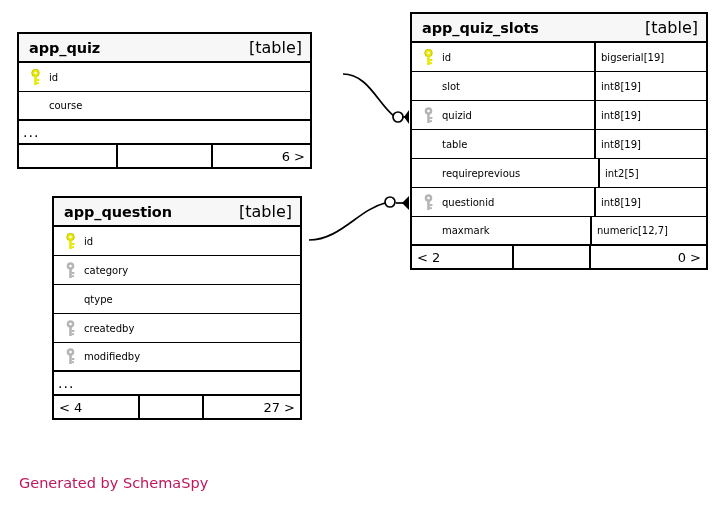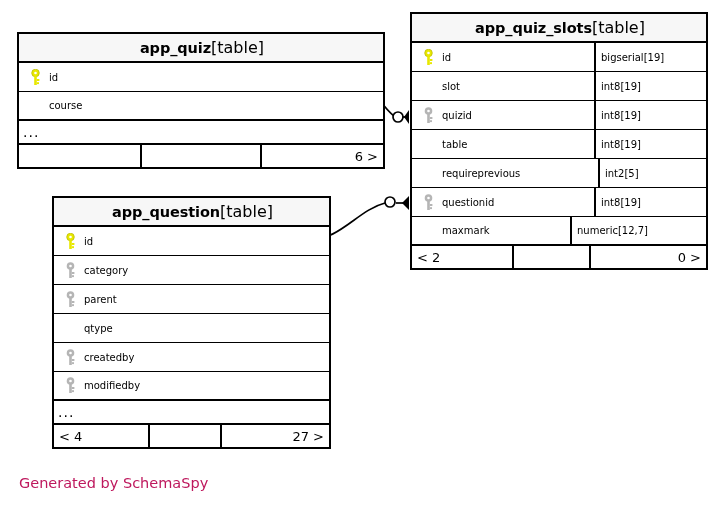--- a/index.html
+++ b/index.html
@@ -38,21 +38,21 @@
     background: #ffffff;
   }
 
   .tbl-header {
     box-sizing: border-box;
     background: #f7f7f7;
     border-bottom: 2px solid #000000;
     height: 29px;
     display: flex;
     align-items: center;
-    justify-content: center;
+    justify-content: space-between;
     padding: 0 8px 0 10px;
   }
   .tbl-title {
     font-weight: bold;
     font-size: 14.5px;
     letter-spacing: -0.1px;
     white-space: nowrap;
   }
   .tbl-kind {
     font-size: 16px;
@@ -152,21 +152,21 @@
     </g>
 
     <g>
       <path d="M 309,240 C 340,240 358,210 385,203" fill="none" stroke="#000000" stroke-width="1.7"></path>
       <circle cx="390" cy="202" r="5" fill="#ffffff" stroke="#000000" stroke-width="1.7"></circle>
       <path d="M 409,196 L 409,210 L 402,203 Z" fill="#000000"></path>
       <path d="M 409,203 L 396,203" stroke="#000000" stroke-width="1.7"></path>
     </g>
   </svg>
 
-  <div class="table-box" id="tbl-app_quiz" style="left:17px; top:32px; width:368px;">
+  <div class="table-box" id="tbl-app_quiz" style="left:17px; top:32px; width:295px;">
     <div class="tbl-header">
       <span class="tbl-title">app_quiz</span>
       <span class="tbl-kind">[table]</span>
     </div>
 
     <div class="col-row">
       <div class="col-name">
         <span class="keyslot">
           <svg width="11" height="17" viewBox="0 0 11 17">
             <circle cx="5.5" cy="4" r="3.8" fill="#e8e800" stroke="#b8b800" stroke-width="0.7"></circle>
@@ -189,21 +189,21 @@
 
     <div class="ellipsis-row">...</div>
 
     <div class="foot-row">
       <div class="foot-cell foot-left" style="width:33.3%"></div>
       <div class="foot-cell foot-mid" style="width:33.4%"></div>
       <div class="foot-cell foot-right" style="width:33.3%">6 &gt;</div>
     </div>
   </div>
 
-  <div class="table-box" id="tbl-app_question" style="left:52px; top:196px; width:279px;">
+  <div class="table-box" id="tbl-app_question" style="left:52px; top:196px; width:250px;">
     <div class="tbl-header">
       <span class="tbl-title">app_question</span>
       <span class="tbl-kind">[table]</span>
     </div>
 
     <div class="col-row">
       <div class="col-name">
         <span class="keyslot">
           <svg width="11" height="17" viewBox="0 0 11 17">
             <circle cx="5.5" cy="4" r="3.8" fill="#e8e800" stroke="#b8b800" stroke-width="0.7"></circle>
@@ -225,34 +225,20 @@
             <circle cx="5.5" cy="4" r="1.3" fill="#ffffff"></circle>
             <rect x="4.2" y="6.5" width="2.6" height="9.5" fill="#b5b5b5"></rect>
             <rect x="6.8" y="10" width="2.6" height="2" fill="#b5b5b5"></rect>
             <rect x="6.8" y="13.2" width="2.2" height="1.9" fill="#b5b5b5"></rect>
           </svg>
         </span>
         <span>category</span>
       </div>
     </div>
 
-    <div class="col-row">
-      <div class="col-name">
-        <span class="keyslot">
-          <svg width="11" height="17" viewBox="0 0 11 17">
-            <circle cx="5.5" cy="4" r="3.8" fill="#b5b5b5"></circle>
-            <circle cx="5.5" cy="4" r="1.3" fill="#ffffff"></circle>
-            <rect x="4.2" y="6.5" width="2.6" height="9.5" fill="#b5b5b5"></rect>
-            <rect x="6.8" y="10" width="2.6" height="2" fill="#b5b5b5"></rect>
-            <rect x="6.8" y="13.2" width="2.2" height="1.9" fill="#b5b5b5"></rect>
-          </svg>
-        </span>
-        <span>parent</span>
-      </div>
-    </div>
 
     <div class="col-row">
       <div class="col-name">
         <span class="keyslot"></span>
         <span>qtype</span>
       </div>
     </div>
 
     <div class="col-row">
       <div class="col-name">
@@ -369,21 +355,21 @@
         <span>questionid</span>
       </div>
       <div class="col-type" style="width:112px">int8[19]</div>
     </div>
 
     <div class="col-row thick">
       <div class="col-name">
         <span class="keyslot"></span>
         <span>maxmark</span>
       </div>
-      <div class="col-type" style="width:136px">numeric[12,7]</div>
+      <div class="col-type" style="width:116px">numeric[12,7]</div>
     </div>
 
     <div class="foot-row">
       <div class="foot-cell foot-left" style="width:34%">&lt; 2</div>
       <div class="foot-cell foot-mid" style="width:27%"></div>
       <div class="foot-cell foot-right" style="width:39%">0 &gt;</div>
     </div>
   </div>
 
   <div class="footer-note">Generated by SchemaSpy</div>

